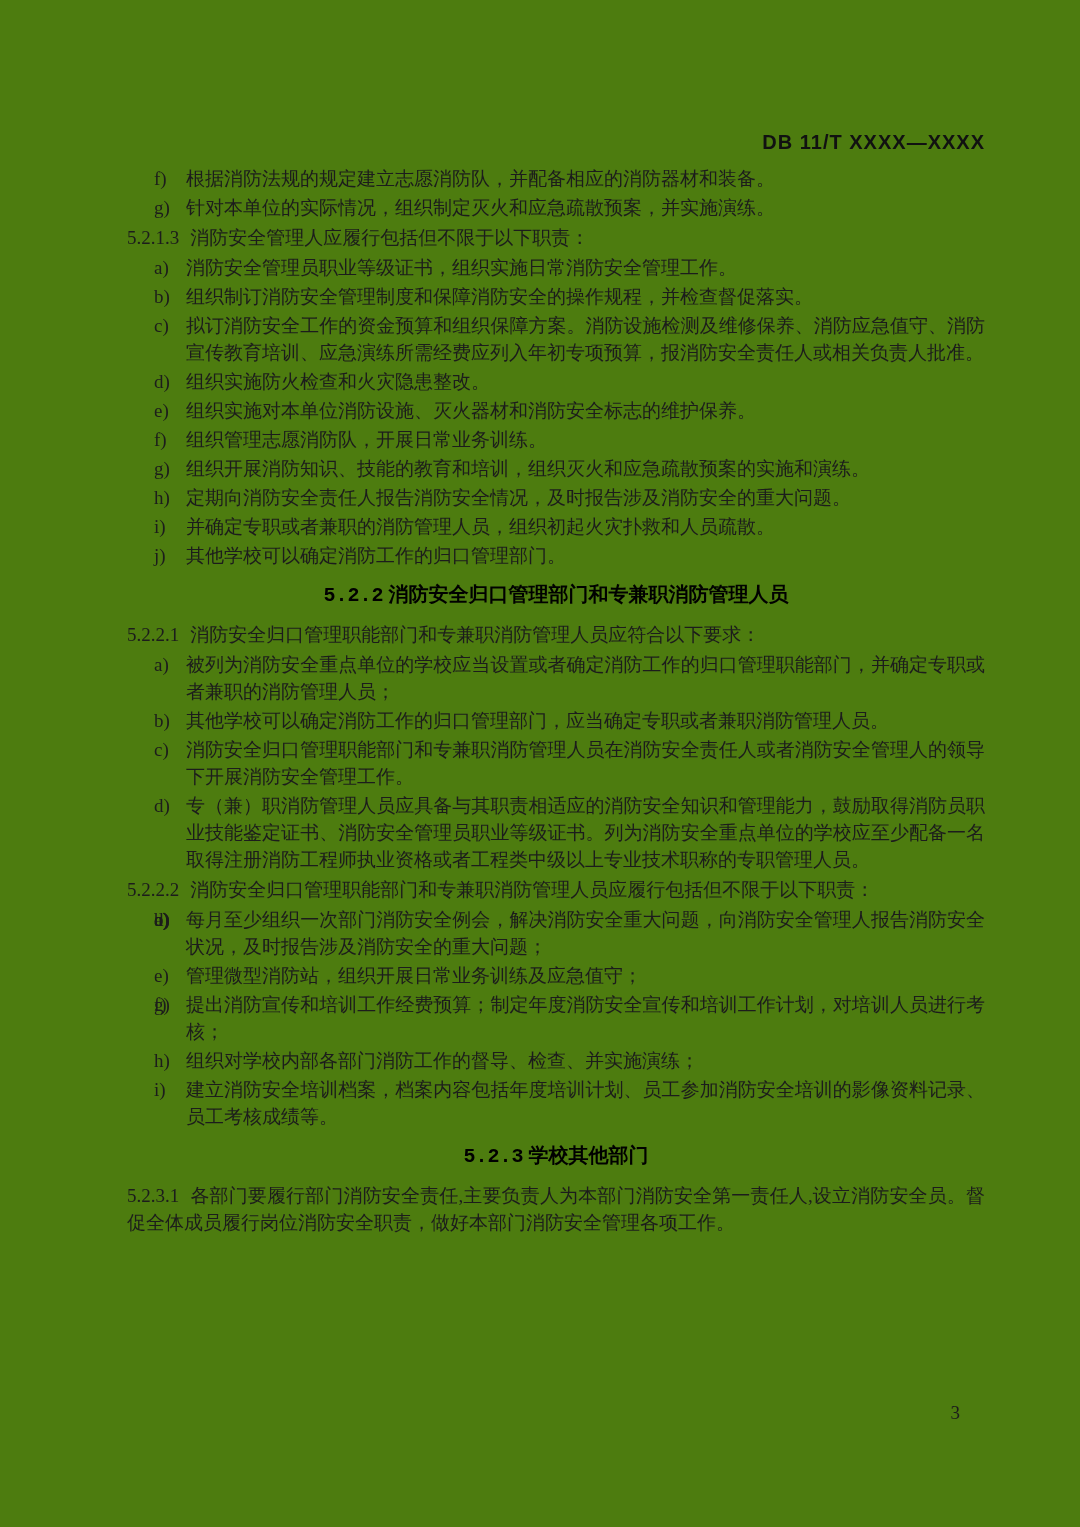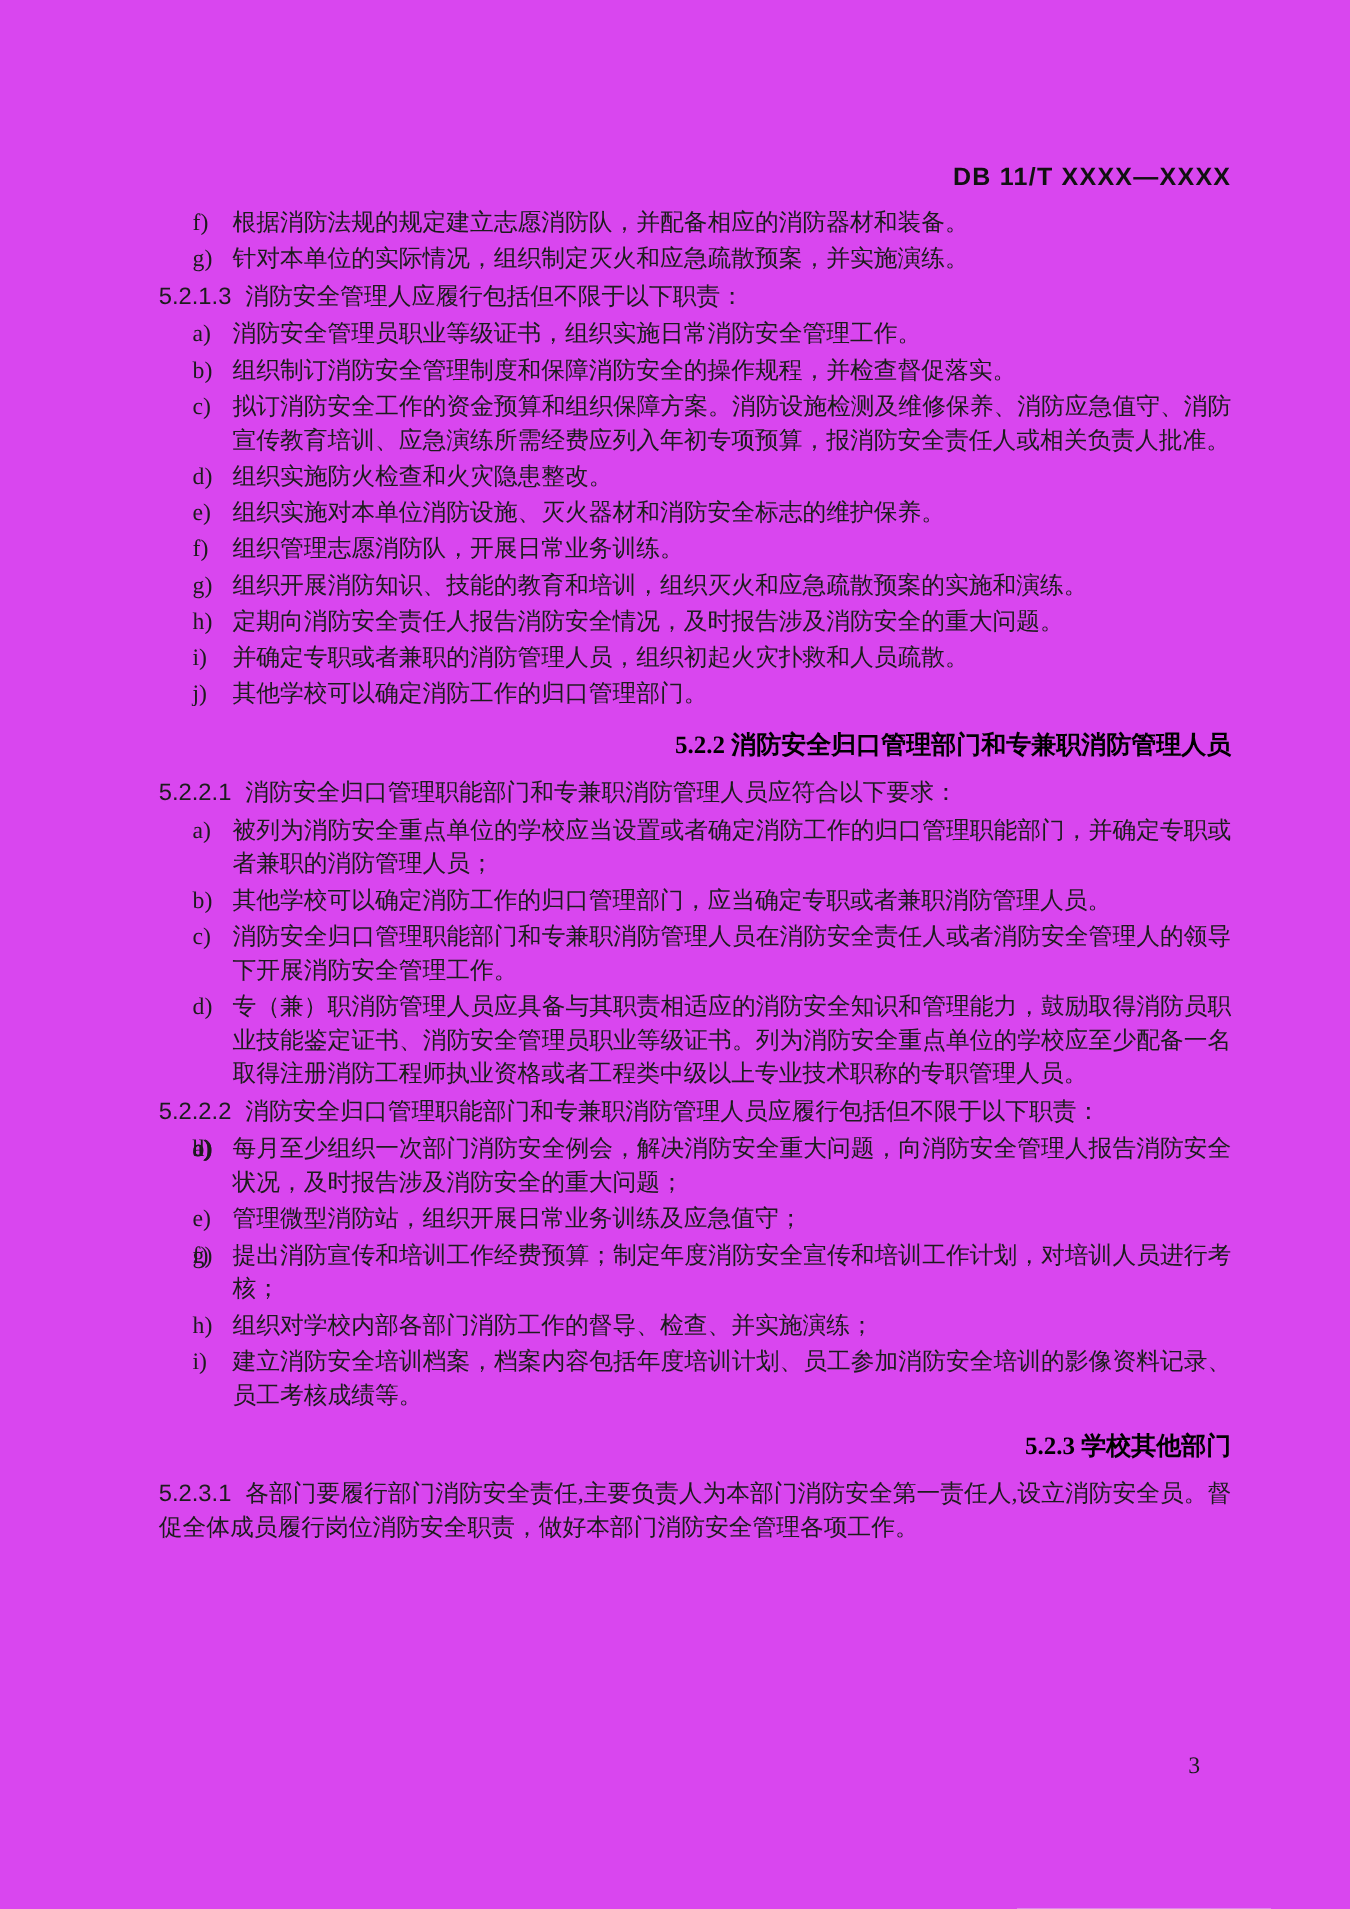--- a/index.html
+++ b/index.html
@@ -2,21 +2,21 @@
 <html><head>
 <meta charset="utf-8">
 <style>
   * { margin: 0; padding: 0; box-sizing: border-box; }
   html, body { background: #e8e8e8; }
   .page {
     position: relative;
     width: 1080px;
     height: 1527px;
     margin: 0 auto;
-    background: #d946ef;
+    background: #4d7c0f;
     color: #1c1c1c;
     font-family: "Liberation Serif", serif;
     overflow: hidden;
   }
   .doc-header {
     position: absolute;
     top: 131px;
     right: 95px;
     font-family: "Liberation Sans", sans-serif;
     font-weight: bold;
@@ -43,33 +43,33 @@
   p.item > .label {
     position: absolute;
     left: 27px;
     top: 0;
   }
   
   p.clause {
     margin: 3px 0 3px 0;
   }
   p.clause > .num {
-    font-family: Liberation Sans, sans-serif;
+    font-family: Liberation Serif, serif;
     margin-right: 11px;
     white-space: nowrap;
   }
   
   h3.heading {
-    font-family: Liberation Serif, serif;
+    font-family: Liberation Mono, monospace;
     font-weight: bold;
     font-size: 20px;
     line-height: 26px;
     color: #000;
     margin: 14px 0 12px 0;
-    text-align: right;
+    text-align: center;
   }
   h3.heading > .num {
     margin-right: 5px;
   }
   .page-number {
     position: absolute;
     right: 120px;
     bottom: 103px;
     font-size: 19px;
     font-family: "Liberation Serif", serif;

